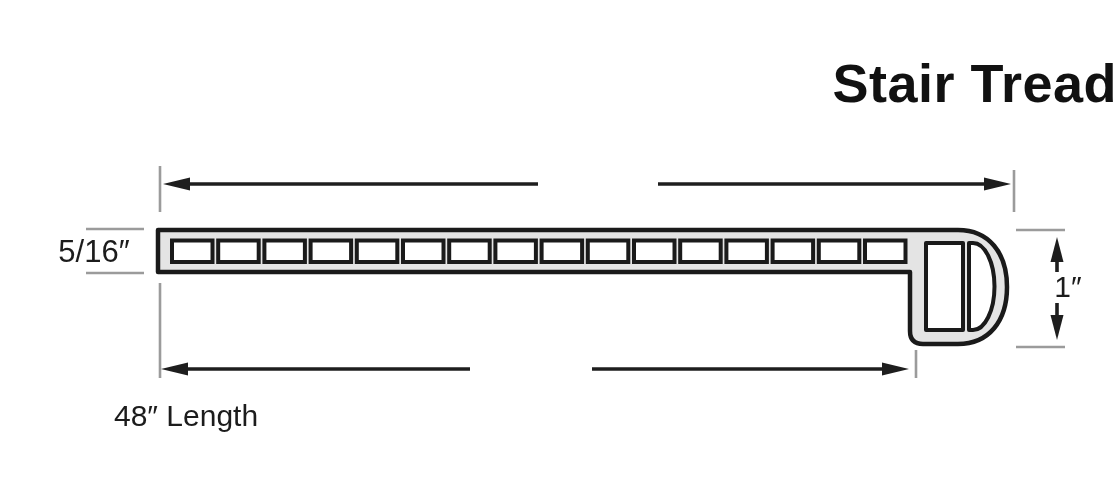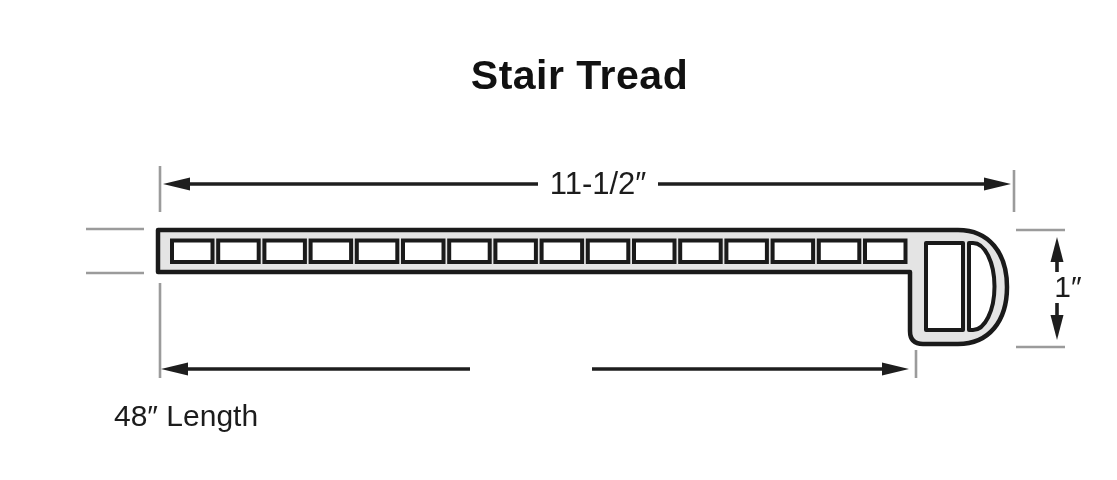--- a/index.html
+++ b/index.html
@@ -2,22 +2,22 @@
 <html style="--outline: #1a1a1a; --fill: #e4e4e4; --dimline: #1e1e1e; --ext: #9b9b9b; --text: #1c1c1c; --bg: #ffffff;"><head>
 <meta charset="utf-8">
 <style>
   html,body{margin:0;padding:0;background:#fff;}
   .canvas{
     position:relative;width:1117px;height:480px;background:var(--bg,#ffffff);
     font-family:"Liberation Sans",sans-serif;overflow:hidden;
   }
   .canvas svg{position:absolute;left:0;top:0;}
   .title{
-    position:absolute;left:42px;right:0;top:52px;text-align:center;
-    font-size:41px;font-weight:700;color:#111;letter-spacing:.5px;
+    position:absolute;left:42px;right:0;top:52px;text-align:right;
+    font-size:54px;font-weight:700;color:#111;letter-spacing:.5px;
     white-space:nowrap;
   }
   .dim{
     position:absolute;color:var(--text,#1c1c1c);font-size:31px;
     white-space:nowrap;line-height:38px;
   }
   .dim-top    {left:538px;top:165px;width:120px;text-align:center;}
   .dim-thick  {left:44px; top:233px;width:100px;text-align:center;line-height:37px;}
   .dim-nose   {left:1046px;top:268px;width:44px;text-align:center;font-size:30px;}
   .dim-bottom {left:472px;top:350px;width:118px;text-align:center;}
@@ -88,17 +88,17 @@
         <rect x="818.8" y="240.5" width="40.5" height="21.5" class="hole"></rect>
         <rect x="865.0" y="240.5" width="40.5" height="21.5" class="hole"></rect>
       </g>
 
     <rect class="chamber" x="926" y="243" width="37" height="87"></rect>
     <path class="chamber" d="M 969 243 L 973 243 A 21.5 43.5 0 0 1 973 330 L 969 330 Z"></path>
   </svg>
 
   <div class="title">Stair Tread</div>
 
-  <div class="dim dim-top">11-1/2″</div>
+  <div class="dim dim-thick">5/16″</div>
   <div class="dim dim-nose">1″</div>
   <div class="dim dim-length">48″ Length</div>
 
 </div>
 
 </body></html>

